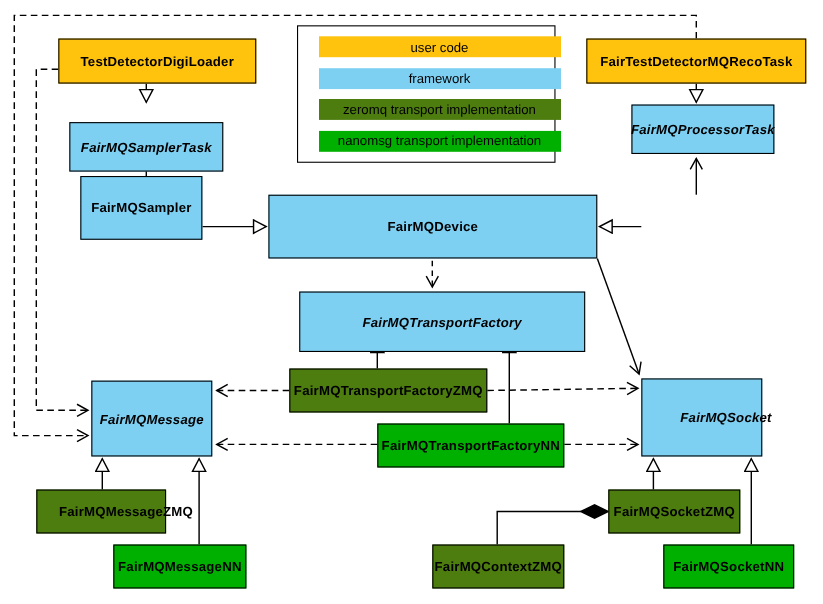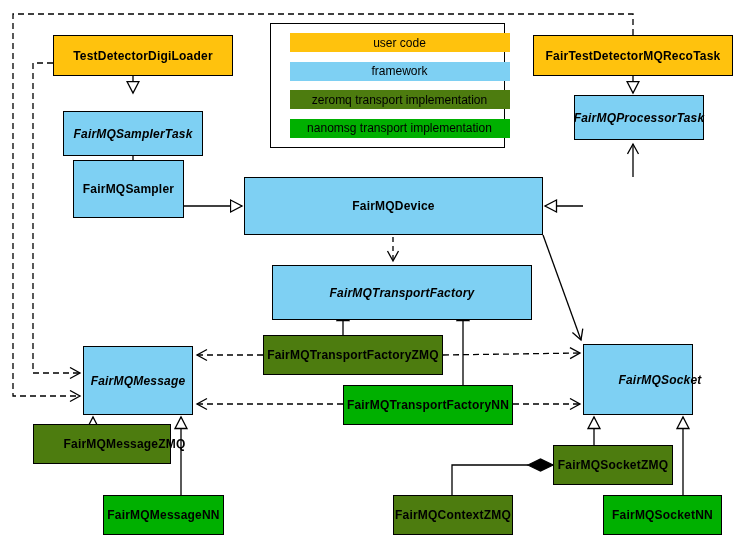--- a/index.html
+++ b/index.html
@@ -101,21 +101,21 @@
   </div>
   <div class="node c-nn" style="left:343px;top:385px;width:170px;height:40px;">
     <span>FairMQTransportFactoryNN</span>
   </div>
   <div class="node c-framework abstract" style="left:83px;top:346px;width:110px;height:69px;">
     <span>FairMQMessage</span>
   </div>
   <div class="node c-framework abstract" style="left:583px;top:344px;width:110px;height:71px;padding-left:44px;">
     <span>FairMQSocket</span>
   </div>
-  <div class="node c-zmq" style="left:33px;top:424px;width:138px;height:40px;padding-left:45px;">
+  <div class="node c-zmq" style="left:33px;top:445px;width:118px;height:40px;padding-left:45px;">
     <span>FairMQMessageZMQ</span>
   </div>
   <div class="node c-nn" style="left:103px;top:495px;width:121px;height:40px;">
     <span>FairMQMessageNN</span>
   </div>
   <div class="node c-zmq" style="left:393px;top:495px;width:120px;height:40px;">
     <span>FairMQContextZMQ</span>
   </div>
   <div class="node c-zmq" style="left:553px;top:445px;width:120px;height:40px;">
     <span>FairMQSocketZMQ</span>

